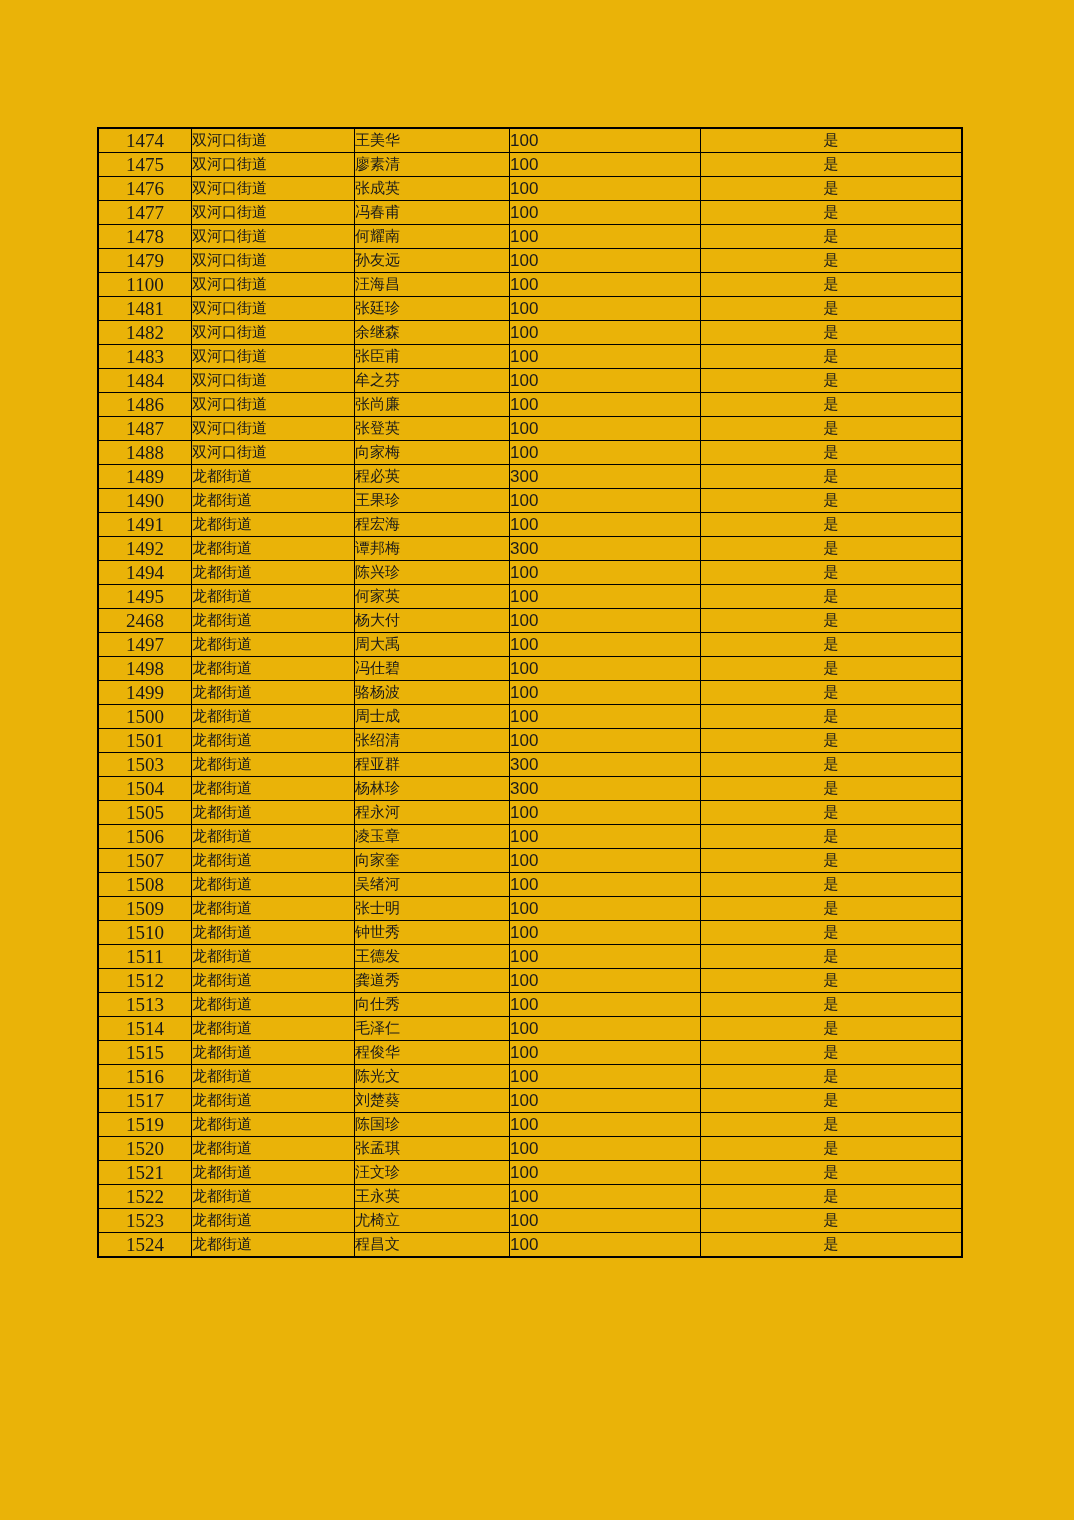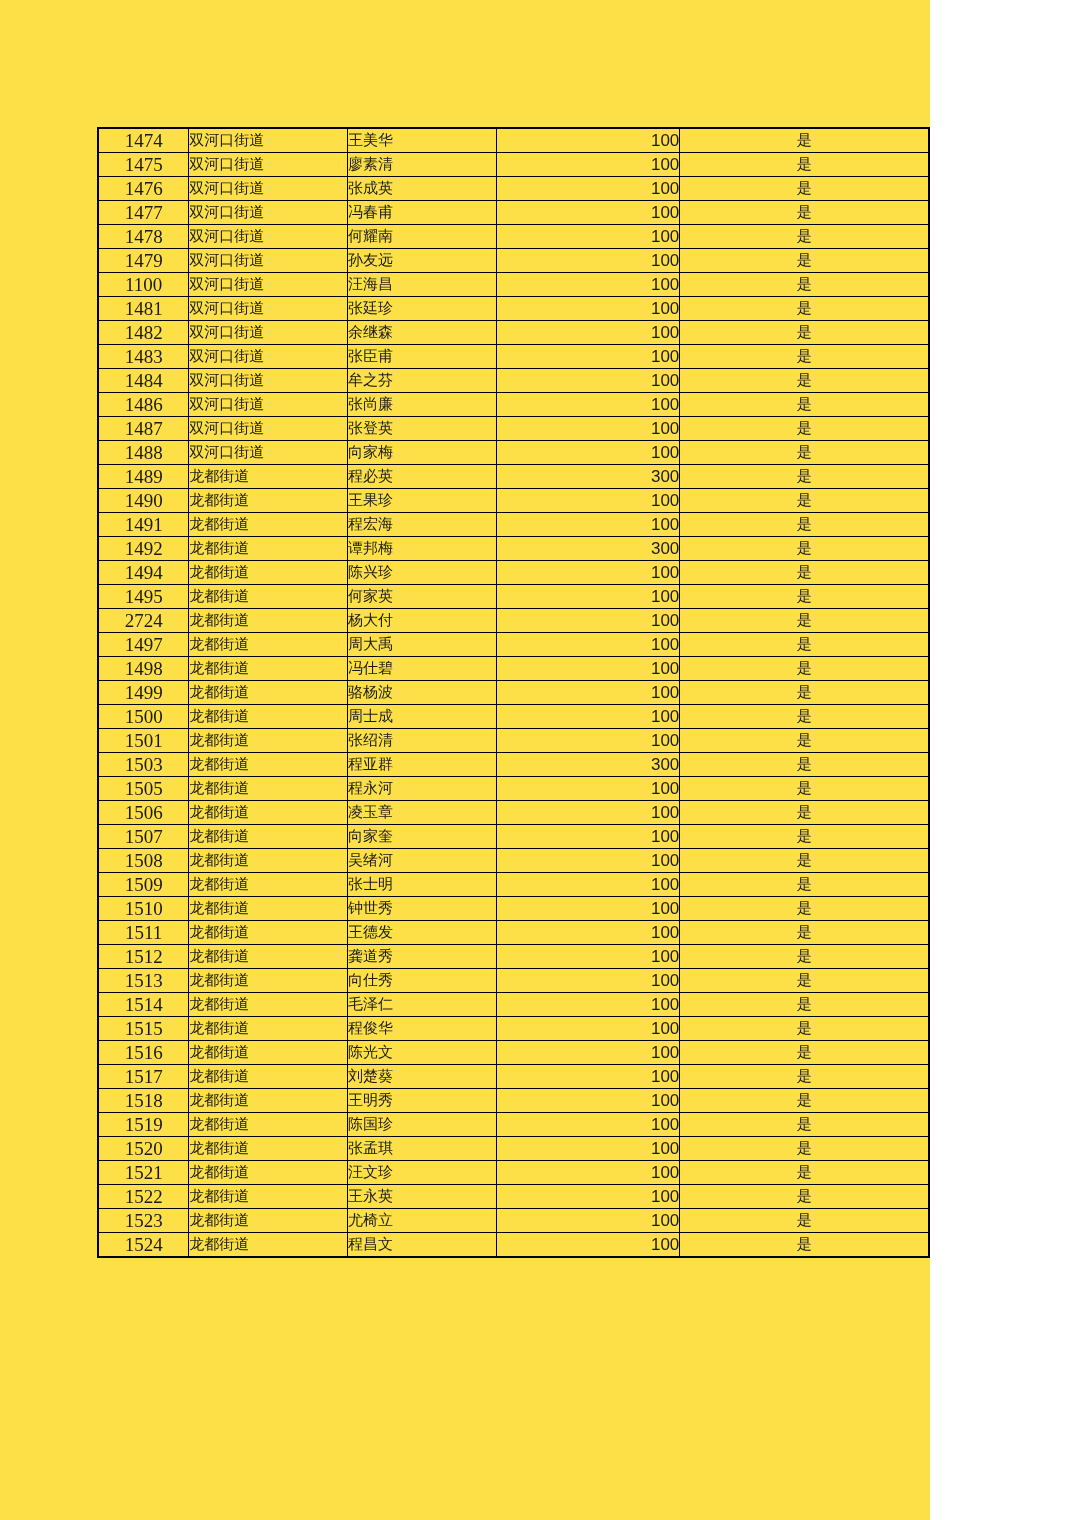--- a/index.html
+++ b/index.html
@@ -2,23 +2,23 @@
 <html><head>
 <meta charset="utf-8">
 <style>
   html, body {
     margin: 0;
     padding: 0;
     background: #ffffff;
   }
   .page {
     position: relative;
-    width: 930px;
+    width: 1074px;
     height: 1520px;
-    background: #fde047;
+    background: #eab308;
     overflow: hidden;
   }
   table.sheet {
     position: absolute;
     left: 97px;
     top: 127px;
     border-collapse: separate;
     border-spacing: 0;
     table-layout: fixed;
     border-top: 2.5px solid #000;
@@ -44,21 +44,21 @@
   }
   .c-street, .c-name {
     font-family: "Liberation Serif", serif;
     font-size: 15px;
     text-align: left;
     padding-left: 4px;
   }
   .c-amount {
     font-family: "Liberation Sans", sans-serif;
     font-size: 17px;
-    text-align: right;
+    text-align: left;
     padding-left: 3px;
   }
   .c-yes {
     font-family: "Liberation Serif", serif;
     font-size: 15px;
     text-align: center;
   }
 </style>
 </head>
 <body>
@@ -229,21 +229,21 @@
 
   <tr>
     <td class="c-id">1495</td>
     <td class="c-street">龙都街道</td>
     <td class="c-name">何家英</td>
     <td class="c-amount">100</td>
     <td class="c-yes">是</td>
   </tr>
 
   <tr>
-    <td class="c-id">2724</td>
+    <td class="c-id">2468</td>
     <td class="c-street">龙都街道</td>
     <td class="c-name">杨大付</td>
     <td class="c-amount">100</td>
     <td class="c-yes">是</td>
   </tr>
 
   <tr>
     <td class="c-id">1497</td>
     <td class="c-street">龙都街道</td>
     <td class="c-name">周大禹</td>
@@ -285,20 +285,27 @@
 
 
   <tr>
     <td class="c-id">1503</td>
     <td class="c-street">龙都街道</td>
     <td class="c-name">程亚群</td>
     <td class="c-amount">300</td>
     <td class="c-yes">是</td>
   </tr>
 
+  <tr>
+    <td class="c-id">1504</td>
+    <td class="c-street">龙都街道</td>
+    <td class="c-name">杨林珍</td>
+    <td class="c-amount">300</td>
+    <td class="c-yes">是</td>
+  </tr>
 
   <tr>
     <td class="c-id">1505</td>
     <td class="c-street">龙都街道</td>
     <td class="c-name">程永河</td>
     <td class="c-amount">100</td>
     <td class="c-yes">是</td>
   </tr>
 
   <tr>
@@ -390,27 +397,20 @@
   </tr>
 
   <tr>
     <td class="c-id">1517</td>
     <td class="c-street">龙都街道</td>
     <td class="c-name">刘楚葵</td>
     <td class="c-amount">100</td>
     <td class="c-yes">是</td>
   </tr>
 
-  <tr>
-    <td class="c-id">1518</td>
-    <td class="c-street">龙都街道</td>
-    <td class="c-name">王明秀</td>
-    <td class="c-amount">100</td>
-    <td class="c-yes">是</td>
-  </tr>
 
   <tr>
     <td class="c-id">1519</td>
     <td class="c-street">龙都街道</td>
     <td class="c-name">陈国珍</td>
     <td class="c-amount">100</td>
     <td class="c-yes">是</td>
   </tr>
 
   <tr>

